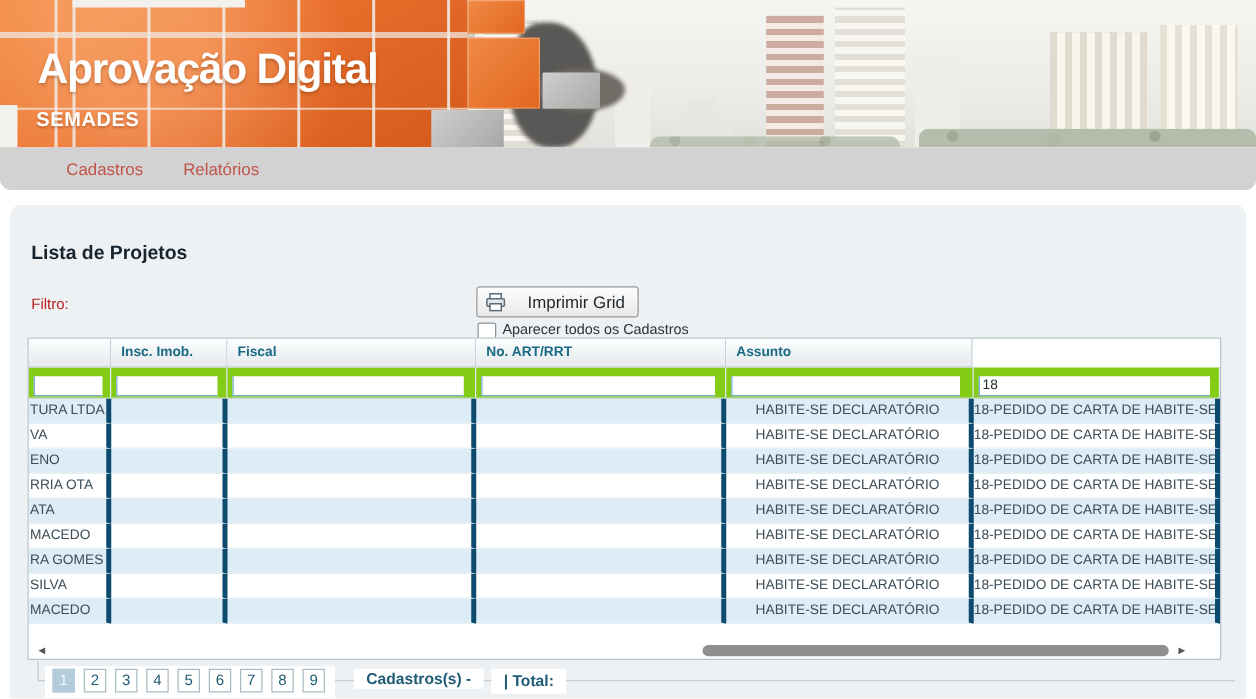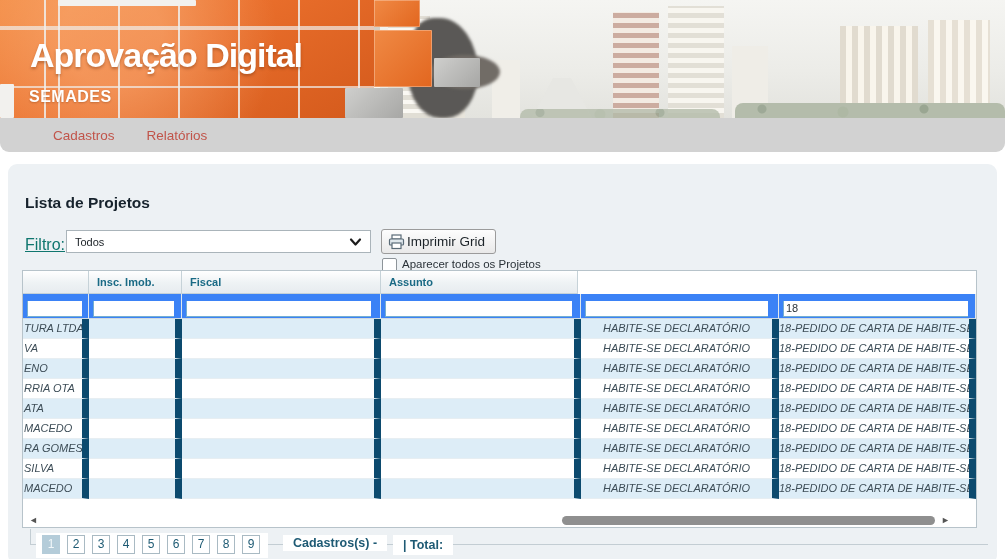--- a/index.html
+++ b/index.html
@@ -35,50 +35,50 @@
   .nav{position:absolute;left:0;top:118px;width:1005px;height:34px;background:#d2d2d2;
        border-radius:0 0 9px 9px;display:flex;align-items:center;}
   .nav a{color:#c1544a;font-size:13.5px;text-decoration:none;margin-left:53px;cursor:pointer;}
   .nav a+a{margin-left:32px;text-align:center;}
 
   
   .panel{position:absolute;left:8px;top:164px;width:989px;height:400px;background:#edf1f4;
          border-radius:9px;}
   .page-title{position:absolute;left:25px;top:194px;font-size:15.5px;font-weight:bold;color:#17232d;}
 
-  .filtro-label{position:absolute;left:25px;top:236px;font-size:16px;color:#0f766e;text-decoration:underline;}
+  .filtro-label{position:absolute;left:25px;top:236px;font-size:12px;color:#b91c1c;}
   .sel{position:absolute;left:66px;top:230px;width:305px;height:23px;background:#fff;
        border:1px solid #aab4ba;box-sizing:border-box;display:flex;align-items:center;cursor:pointer;}
   .sel .val{font-size:11px;color:#20262b;padding-left:8px;flex:1;}
   .sel svg{margin-right:8px;}
   .btn-print{position:absolute;left:381px;top:229px;height:25px;display:inline-flex;align-items:center;
        background:linear-gradient(180deg,#fdfdfd,#e9e9e9);border:1px solid #9b9b9b;border-radius:3px;
-       font-size:13.5px;color:#1d2429;padding:0 10px 0 6px;cursor:pointer;box-sizing:border-box;}
+       font-size:13.5px;color:#1d2429;padding:0 10px 0 6px;cursor:pointer;box-sizing:border-box;gap:15px;}
   .btn-print svg{margin-right:2px;}
   .cb{position:absolute;left:382px;top:258px;width:13px;height:13px;background:#fff;
       border:1px solid #8d9499;border-radius:2px;cursor:pointer;}
   .cb-label{position:absolute;left:402px;top:258px;font-size:11.5px;color:#2a3238;}
 
   
   .tbl{position:absolute;left:22px;top:270px;width:955px;height:258px;background:#fff;
        border:1px solid #b7c3ca;box-sizing:border-box;overflow:hidden;}
   .tr{display:flex;width:953px;}
   .th-row{height:23px;}
   .th{box-sizing:border-box;background:linear-gradient(180deg,#ffffff 0%,#eef2f4 55%,#e7ecef 100%);
       border-right:1px solid #c6d2d8;border-bottom:1px solid #c6d2d8;color:#1a6a85;font-weight:bold;
       font-size:11px;padding:5px 0 0 8px;white-space:nowrap;overflow:hidden;cursor:pointer;}
-  .f-row{height:25px;background:#3b82f6;}
+  .f-row{height:25px;background:#84cc16;}
   .fc{box-sizing:border-box;border-right:1px solid #e0e8ec;border-bottom:1px solid #cfdae0;
       padding:4px 0 0 4px;}
   .fc input{border:none;border-left:1px solid #74aed0;border-bottom:1px solid #74aed0;
       height:15px;font-size:11px;color:#2a3238;background:#fff;outline:none;padding:0 2px;}
   .dr{height:20px;font-size:11px;color:#3d4d57;cursor:pointer;}
   .dr:nth-child(odd){background:#ddedf7;}
-  .td{box-sizing:border-box;border-right:7px solid #0c4a6e;border-bottom:1px solid #e7eef2;
-      line-height:19px;white-space:nowrap;overflow:hidden;font-style:italic;}
+  .td{box-sizing:border-box;border-right:4px solid #0c4a6e;border-bottom:1px solid #e7eef2;
+      line-height:19px;white-space:nowrap;overflow:hidden;}
   .c0{width:66px;} .c1{width:93px;} .c2{width:199px;} .c3{width:200px;} .c4{width:198px;} .c5{width:197px;}
   .td.c0{padding-left:1px;} .td.c4,.td.c5{text-align:center;}
 
   .hsb-left{position:absolute;left:6px;top:244px;font-size:9px;color:#555;cursor:pointer;}
   .hsb-right{position:absolute;left:918px;top:244px;font-size:9px;color:#555;cursor:pointer;}
   .hsb-thumb{position:absolute;left:539px;top:245px;width:373px;height:9px;border-radius:5px;
              background:#8f8f8f;cursor:pointer;}
 
   
   .pg-line{position:absolute;left:30px;top:544px;width:958px;height:1px;background:#c3cdd3;}
@@ -127,42 +127,37 @@
 
   <div class="nav">
     <a>Cadastros</a>
     <a>Relatórios</a>
   </div>
 
   <div class="panel"></div>
   <div class="page-title">Lista de Projetos</div>
 
   <div class="filtro-label">Filtro:</div>
-  <div class="sel">
-    <span class="val">Todos</span>
-    <svg width="13" height="12" viewBox="0 0 13 12">
-      <path d="M2 3.5 L6.5 8.5 L11 3.5" fill="none" stroke="#1c1c1c" stroke-width="2.2" stroke-linecap="round" stroke-linejoin="round"></path>
-    </svg>
-  </div>
   <div class="btn-print">
     <svg width="17" height="16" viewBox="0 0 17 16">
       <rect x="4" y="1" width="9" height="4" fill="#fff" stroke="#5a6b77" stroke-width="1.2"></rect>
       <rect x="1.5" y="5" width="14" height="6" rx="1" fill="#dfe7ec" stroke="#5a6b77" stroke-width="1.2"></rect>
       <rect x="4" y="9" width="9" height="5.5" fill="#fff" stroke="#5a6b77" stroke-width="1.2"></rect>
     </svg>
     <span>Imprimir Grid</span>
   </div>
   <span class="cb"></span>
-  <span class="cb-label">Aparecer todos os Projetos</span>
+  <span class="cb-label">Aparecer todos os Cadastros</span>
 
   <div class="tbl">
     <div class="tr th-row">
       <div class="th c0"></div>
       <div class="th c1">Insc. Imob.</div>
       <div class="th c2">Fiscal</div>
+      <div class="th c3">No. ART/RRT</div>
       <div class="th c5">Assunto</div>
     </div>
     <div class="tr f-row">
       <div class="fc c0"><input style="width: 50px;"></div>
       <div class="fc c1"><input style="width: 76px;"></div>
       <div class="fc c2"><input style="width: 180px;"></div>
       <div class="fc c3"><input style="width: 182px;"></div>
       <div class="fc c4"><input style="width: 178px;"></div>
       <div class="fc c5"><input style="width: 180px;" value="18"></div>
     </div>

